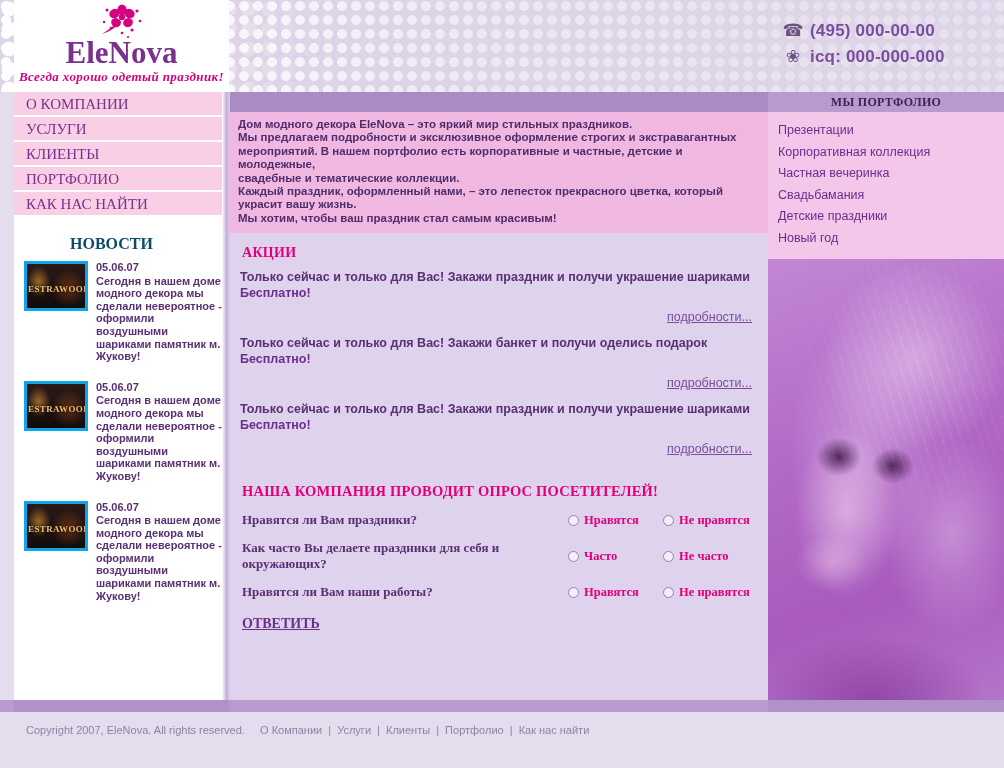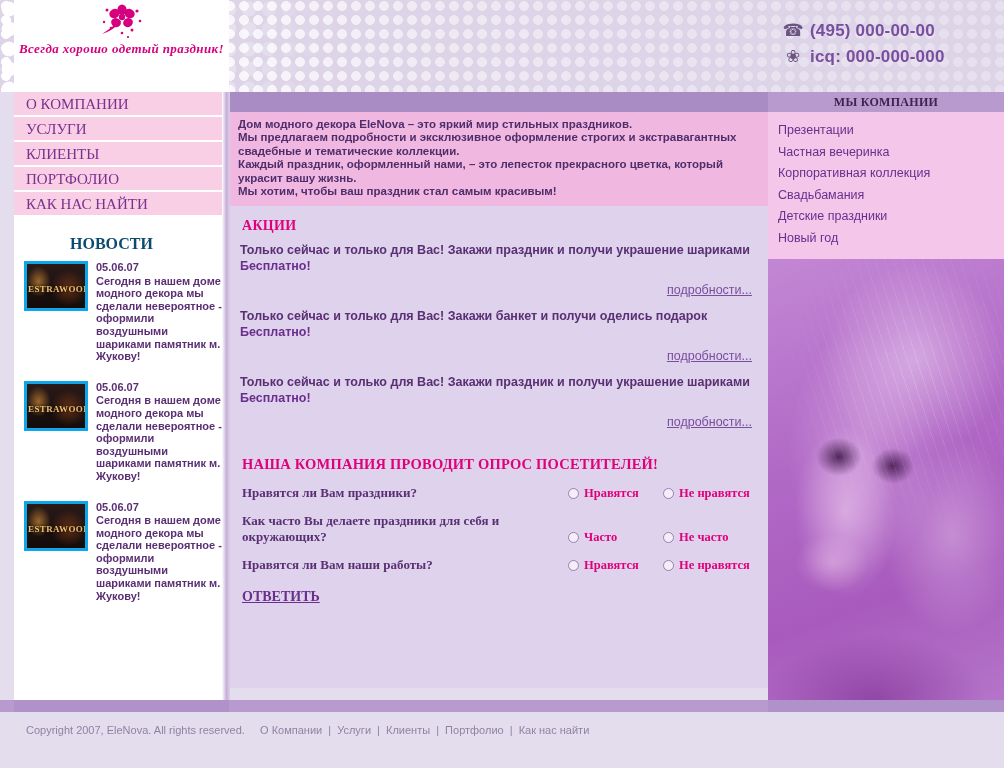--- a/index.html
+++ b/index.html
@@ -139,21 +139,21 @@
   .promo .free { color:#6b2e8c; font-weight:bold; }
   .more-wrap { text-align:right; padding:4px 6px 10px 0; }
   .more-link {
     font-size:12.5px; color:#7a4e9e; text-decoration:underline; cursor:pointer;
   }
   .poll-title {
     font-family:"Liberation Serif", serif;
     font-weight:bold; font-size:14.5px; color:#e0007a;
     padding:16px 0 12px 4px; letter-spacing:.2px;
   }
-  .poll-row { display:flex; align-items:flex-end; padding:0 0 12px 4px; }
+  .poll-row { display:flex; align-items:center; padding:0 0 12px 4px; }
   .poll-q {
     font-family:"Liberation Serif", serif;
     font-weight:bold; font-size:13px; color:#5a2f73;
     flex:1 1 auto;
   }
   .poll-opts { flex:0 0 190px; display:flex; }
   .opt { display:flex; align-items:center; width:95px; }
   .radio {
     width:11px; height:11px; border-radius:50%;
     border:1px solid #9a7fb0; background:#f4eef8;
@@ -251,20 +251,21 @@
           <circle cx="9" cy="6" r="1.5"></circle>
             <circle cx="39" cy="7" r="1.6"></circle>
           <circle cx="42" cy="17" r="1.3"></circle>
             <circle cx="13" cy="24" r="1.3"></circle>
           <circle cx="34" cy="26" r="1.5"></circle>
             <circle cx="6" cy="18" r="1.2"></circle>
           <circle cx="24" cy="29" r="1.3"></circle>
             <circle cx="30" cy="33" r="1.1"></circle>
         </g>
       </svg>
+      <div class="logo-word">EleNova</div>
       <div class="tagline">Всегда хорошо одетый праздник!</div>
     </div>
 
     <div class="contact">
       <div class="contact-row">
         <span class="contact-ico">☎</span>
         <span class="contact-txt">(495) 000-00-00</span>
       </div>
       <div class="contact-row">
         <span class="contact-ico">❀</span>
@@ -319,20 +320,21 @@
   </div>
 
   <div class="divider"></div>
 
   <div class="centercol">
     <div class="topbar"></div>
 
     <div class="intro">
       <div>Дом модного декора EleNova – это яркий  мир стильных праздников.</div>
       <div>Мы предлагаем подробности и эксклюзивное оформление строгих и экстравагантных</div>
+      <div>мероприятий. В нашем портфолио есть корпоративные и частные, детские и молодежные,</div>
       <div>свадебные и тематические коллекции.</div>
       <div>Каждый праздник, оформленный нами,  – это лепесток прекрасного цветка, который</div>
       <div>украсит вашу жизнь.</div>
       <div>Мы хотим, чтобы ваш праздник стал самым  красивым!</div>
     </div>
 
     <div class="center-body">
 
       <div class="sec-title">АКЦИИ</div>
 
@@ -402,25 +404,25 @@
             <span class="opt-label">Не нравятся</span>
           </label>
         </div>
       </div>
 
       <span class="submit">ОТВЕТИТЬ</span>
     </div>
   </div>
 
   <div class="rightcol">
-    <div class="right-head">МЫ КОМПАНИИ</div>
+    <div class="right-head">МЫ ПОРТФОЛИО</div>
     <div class="right-list">
       <div>Презентации</div>
+      <div>Корпоративная коллекция</div>
       <div>Частная вечеринка</div>
-      <div>Корпоративная коллекция</div>
       <div>Свадьбамания</div>
       <div>Детские праздники</div>
       <div>Новый год</div>
     </div>
     <div class="photo">
       <div class="face"></div>
       <div class="strand"></div>
     </div>
   </div>
 

